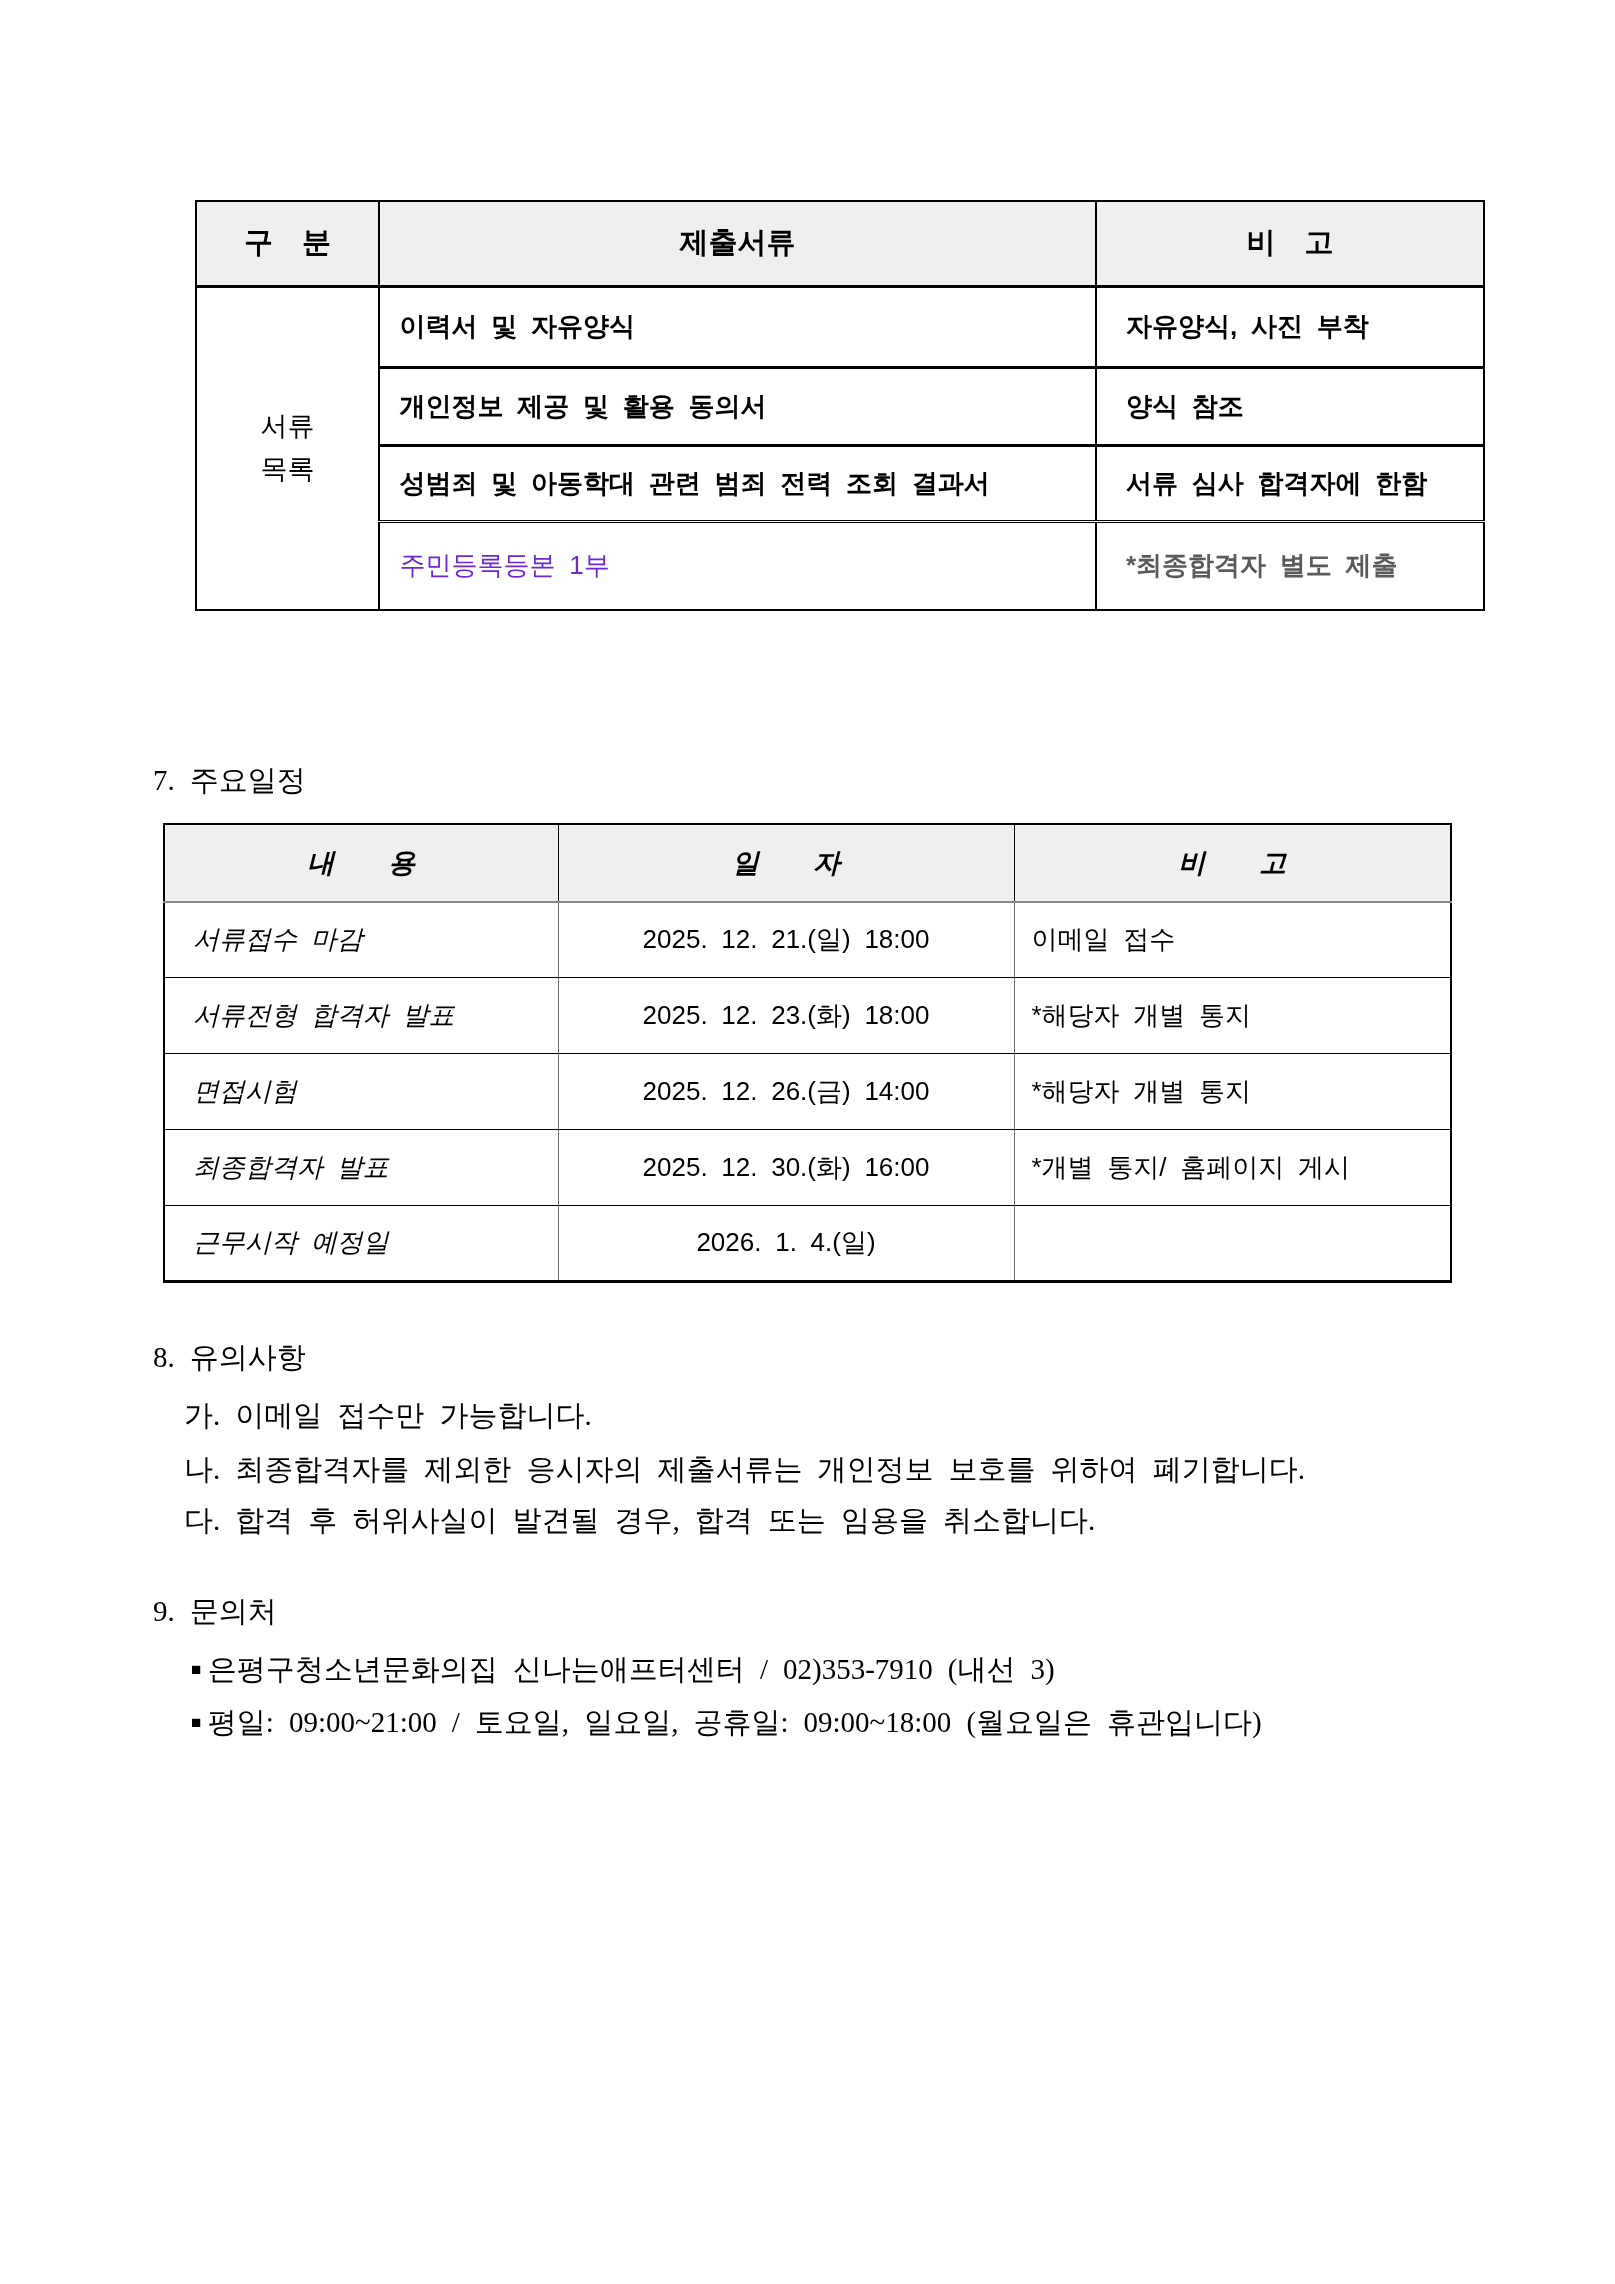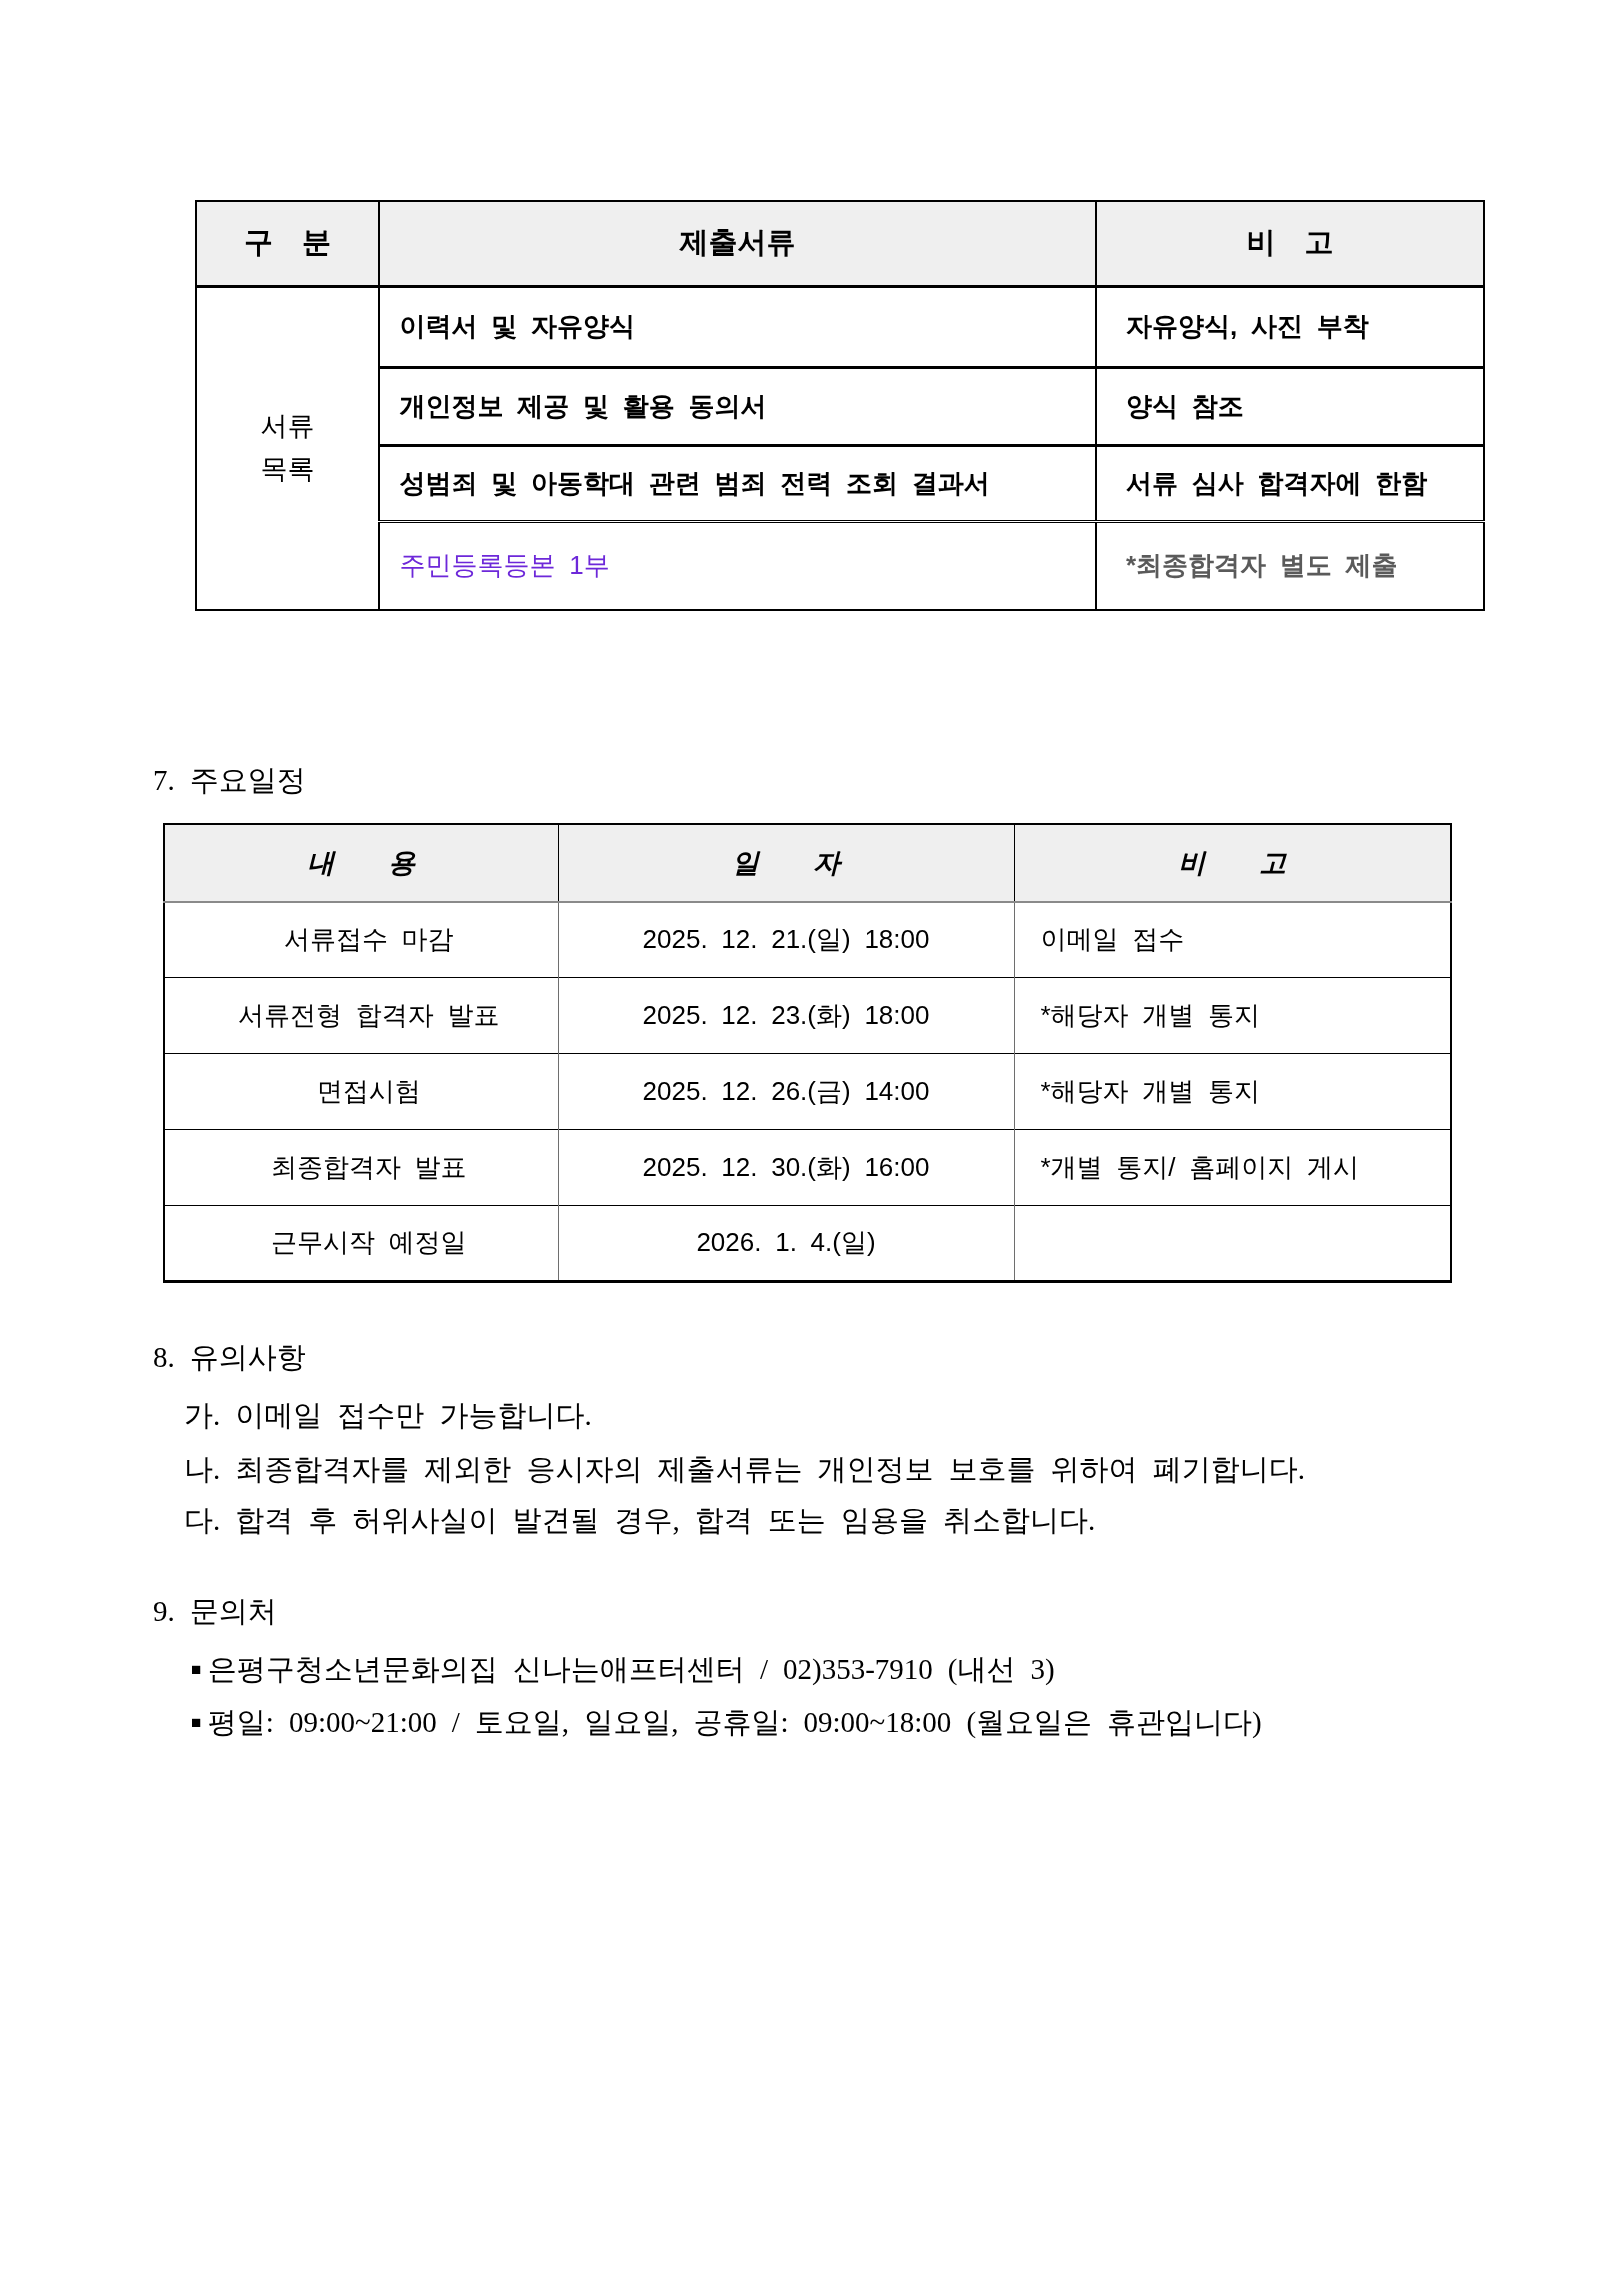--- a/index.html
+++ b/index.html
@@ -76,23 +76,23 @@
     font-family: "Liberation Sans", "DejaVu Sans", sans-serif;
     font-weight: normal;
     font-size: 26px;
     vertical-align: middle;
     border-left: 1.3px solid #6e6e6e;
     border-right: 1.3px solid #6e6e6e;
     border-top: 1.3px solid #000;
     word-spacing: 6.5px;
   }
   #schedule-table tr:last-child td { border-bottom: 3.3px solid #000; }
-  #schedule-table td.content-cell { text-align: center; padding-left: 16px; }
+  #schedule-table td.content-cell { text-align: left; padding-left: 28px; font-style: italic; }
   #schedule-table td.date-cell    { text-align: center; }
-  #schedule-table td.note2-cell   { text-align: left; padding-left: 26px; }
+  #schedule-table td.note2-cell   { text-align: left; padding-left: 17px; }
 
   
   .line {
     position: absolute;
     font-size: 29px;
     white-space: pre;
     word-spacing: 7.8px;
     line-height: 38px;
   }
   .sub-line { font-size: 29px; }

